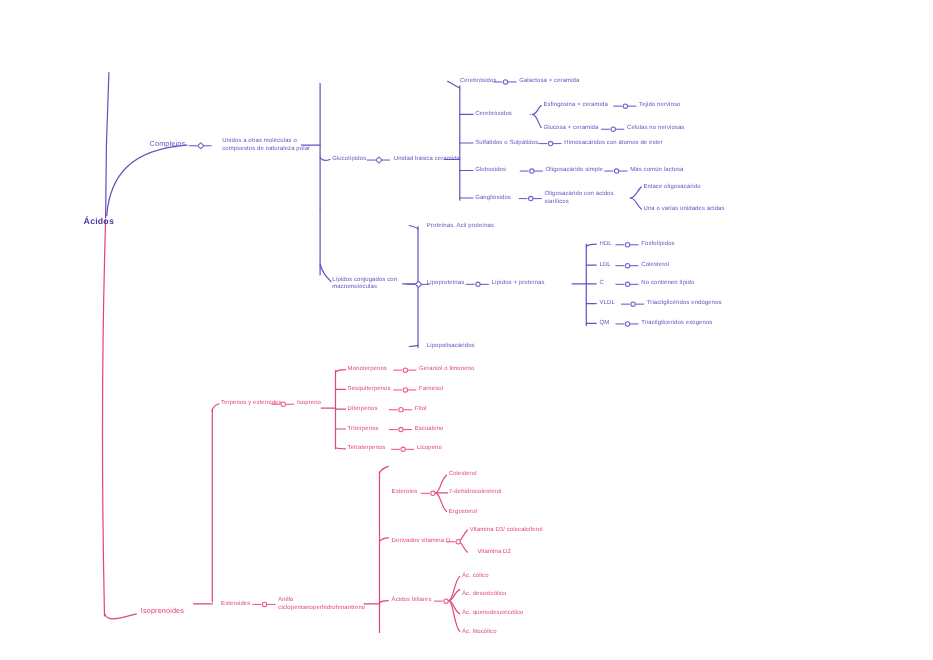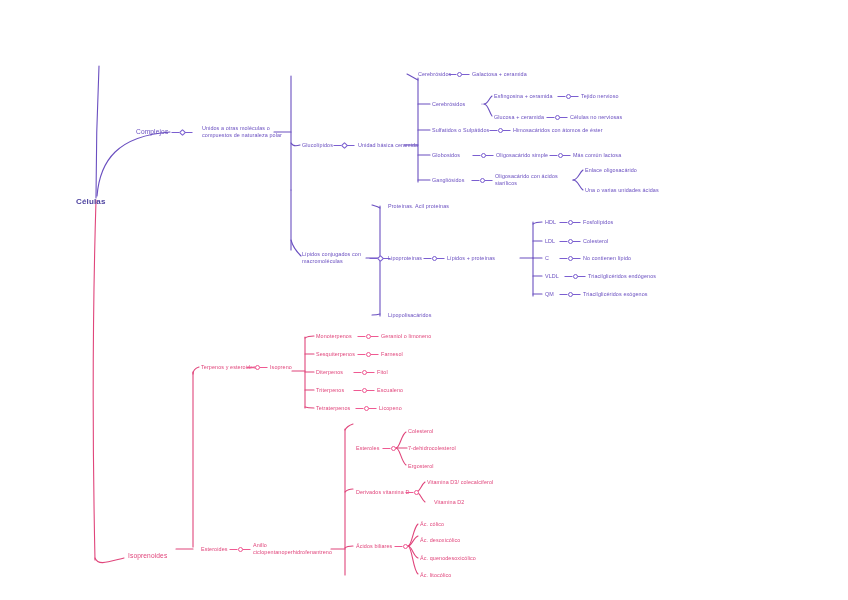--- a/index.html
+++ b/index.html
@@ -110,21 +110,21 @@
       <path d="M416 492 C 420 492, 421 499, 425 502" stroke="#e0457b"></path>
 
       <path d="M405 546 L 405 546" stroke="#e0457b"></path>
       <path d="M408 546 C 412 546, 413 528, 418 524" stroke="#e0457b"></path>
       <path d="M408 546 C 412 546, 413 538, 418 536" stroke="#e0457b"></path>
       <path d="M408 546 C 412 546, 413 556, 418 558" stroke="#e0457b"></path>
       <path d="M408 546 C 412 546, 413 570, 418 574" stroke="#e0457b"></path>
     </g>
   </svg>
 
-  <div class="node root" style="left:76px;top:197px;">Células</div>
+  <div class="node root" style="left:76px;top:197px;">Ácidos</div>
 
   <div class="node l1 purple anchor-l" style="left:136px;top:132px;">Complejos</div>
   <div class="conn purple diamond" style="left:182px;top:132px;width:5px;height:5px;">
     <span class="bar left"></span>
     <span class="bar right"></span>
     <span class="ring"></span>
   </div>
   <div class="node purple anchor-l" style="left:202px;top:132px;width:80px;">Unidos a otras moléculas o compuestos de naturaleza polar</div>
 
   <div class="node purple anchor-l" style="left:302px;top:145px;">Glucolípidos</div>

